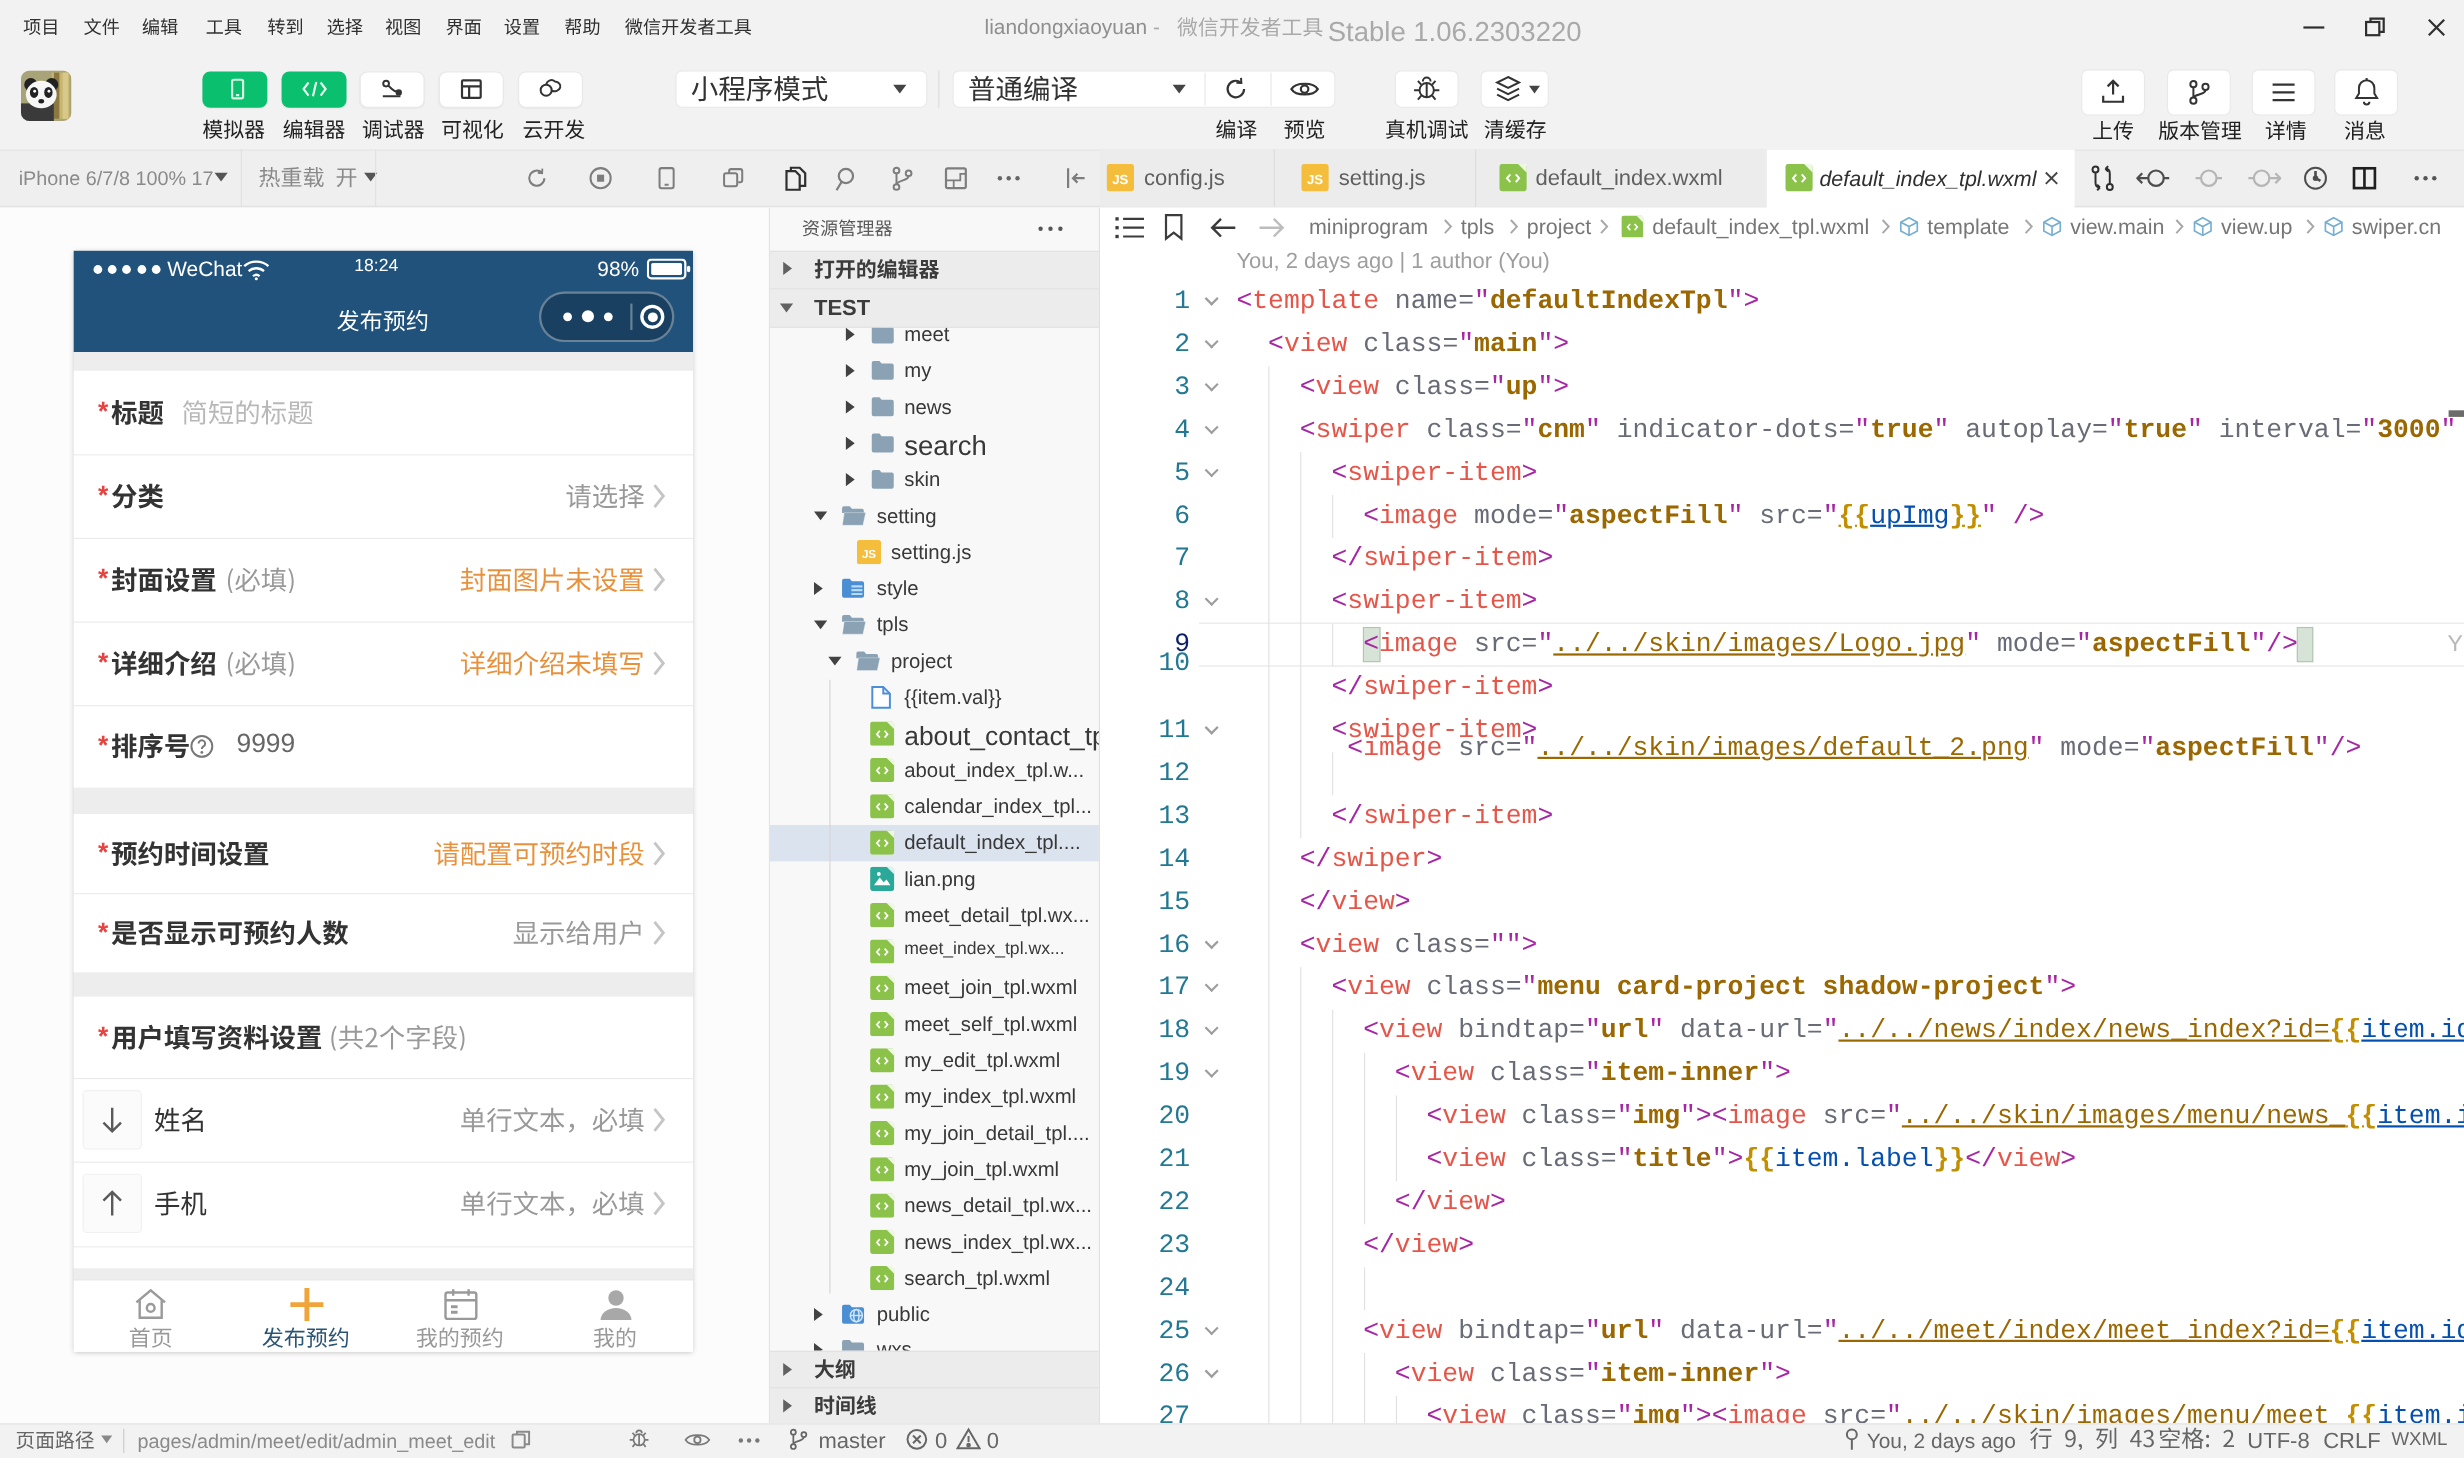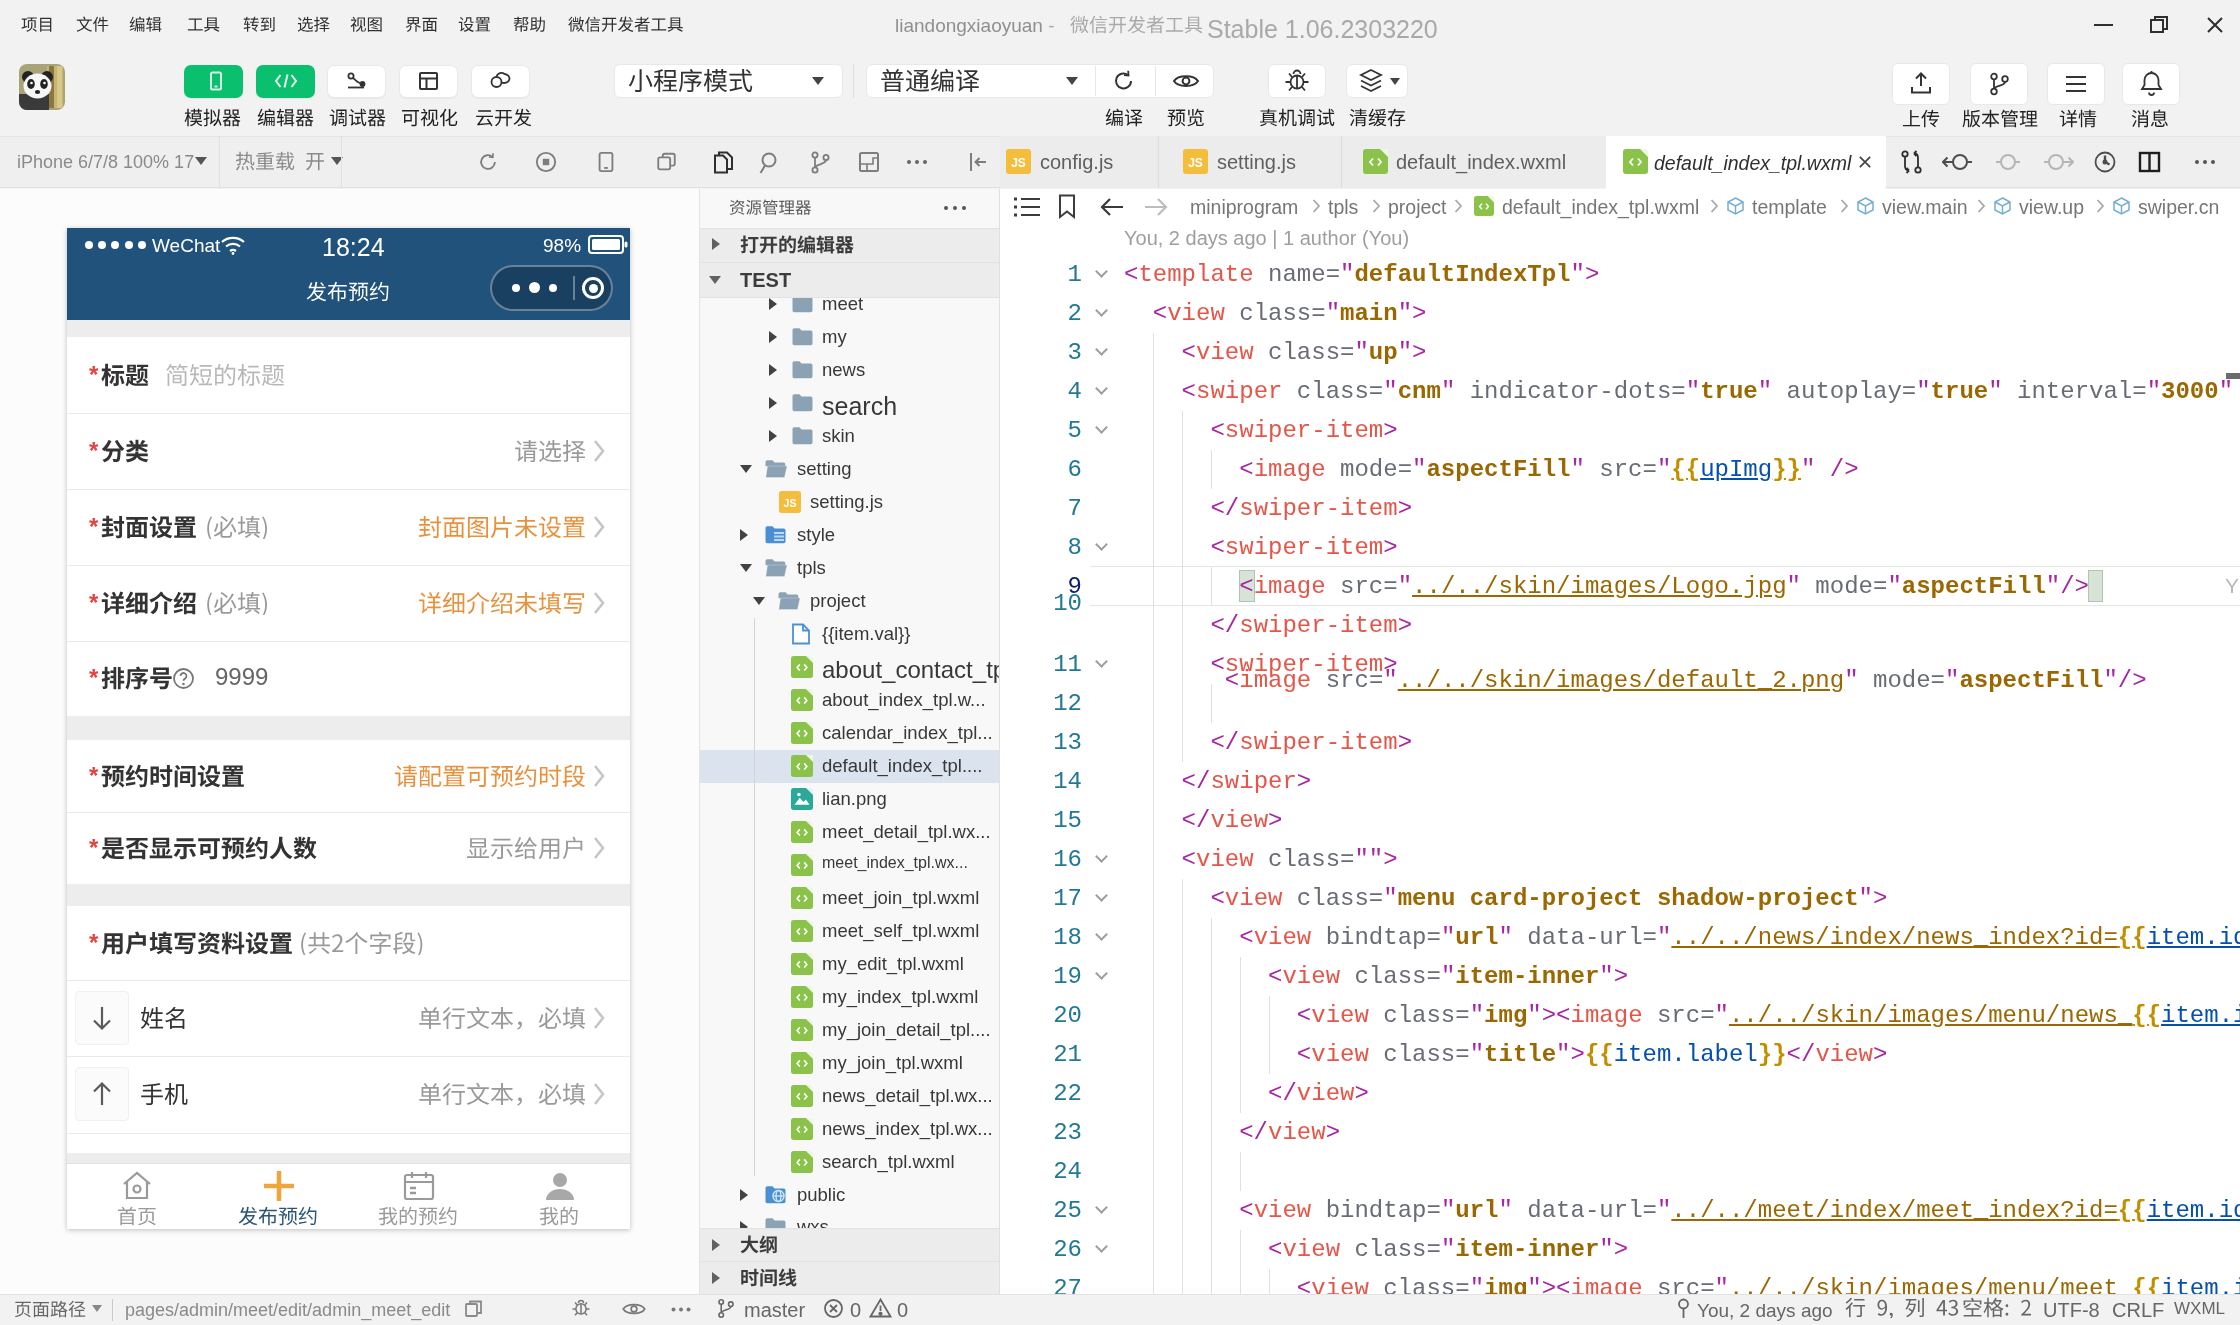--- a/index.html
+++ b/index.html
@@ -435,21 +435,21 @@
 <div class="ab" style="left:111.4px;top:241px;width:8px;height:8px;border-radius:50%;background:#fff"></div>
 <div class="ab" style="left:124.6px;top:241px;width:8px;height:8px;border-radius:50%;background:#fff"></div>
 <div class="ab" style="left:137.8px;top:241px;width:8px;height:8px;border-radius:50%;background:#fff"></div>
 <div class="txt" style="left:152px;top:235px;font-size:19px;color:#fff">WeChat</div>
 <svg class="ab" style="left:220px;top:236px" width="26" height="19" viewBox="0 0 26 19" fill="none" stroke="#fff" stroke-width="2.2">
     <path d="M2 6 C 8 0.5, 18 0.5, 24 6" fill="none"></path>
     <path d="M6 10.5 C 10 7, 16 7, 20 10.5" fill="none"></path>
     <path d="M10 15 C 12 13.5, 14 13.5, 16 15" fill="none"></path>
     <circle cx="13" cy="17.5" r="1.4" fill="#fff" stroke="none"></circle>
   </svg>
-<div class="txt" style="left:322px;top:233px;font-size:25px;color:#fff">18:24</div>
+<div class="txt" style="left:322px;top:233px;font-size:16px;color:#fff">18:24</div>
 <div class="txt" style="left:543px;top:235px;font-size:19px;color:#fff">98%</div>
 <svg class="ab" style="left:588px;top:235px" width="40" height="20" viewBox="0 0 40 20">
     <rect x="1" y="1" width="34" height="17" rx="3" fill="none" stroke="#fff" stroke-width="2"></rect>
     <rect x="4" y="4" width="28" height="11" rx="1.5" fill="#fff"></rect>
     <rect x="36.5" y="6.5" width="3" height="6" rx="1.5" fill="#fff"></rect>
   </svg>
 <div style="position:absolute;left:306.0px;top:281.1px;width:84.0px;height:21px"><svg width="84.0" height="21.0" viewBox="0 -880 4000 1000">
       <g fill="#ffffff">
         <use href="#g23r" x="0"></use>
         <use href="#g60r" x="1000"></use>

